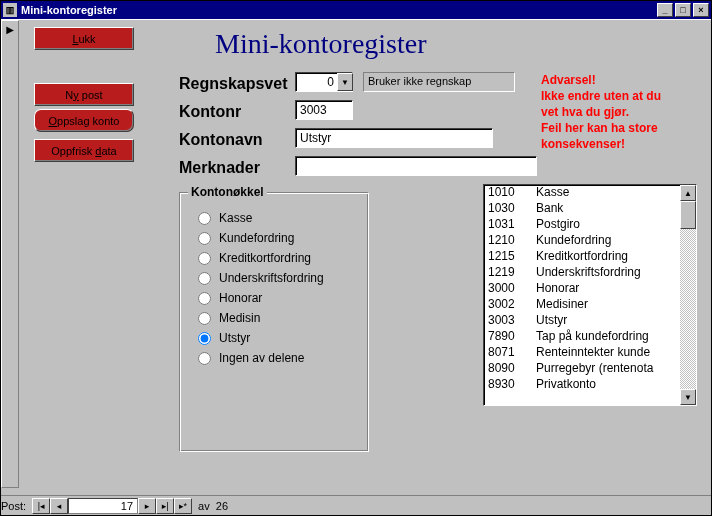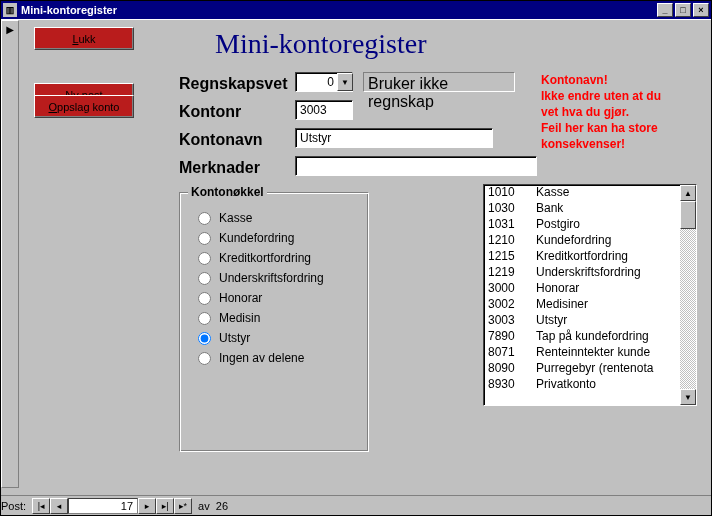--- a/index.html
+++ b/index.html
@@ -111,21 +111,21 @@
     position:absolute;
   }
   .disp {
     position:absolute;
     background:#c0c0c0;
     border:1px solid #808080;
     border-top-color:#808080;
     border-left-color:#808080;
     border-right-color:#fff;
     border-bottom-color:#fff;
-    font-size:16px;
+    font-size:11px;
     padding:2px 4px;
   }
   .combo-btn {
     position:absolute;
     width:16px;
     background:#c0c0c0;
     border:1px solid #fff;
     border-right-color:#404040;
     border-bottom-color:#404040;
     display:flex;align-items:center;justify-content:center;
@@ -256,42 +256,45 @@
   <div class="client">
 
     <div class="record-selector">▶</div>
 
     <div class="btn" style="left:33px; top:7px;">
         <span><u>L</u><span></span>ukk</span>
       </div>
     <div class="btn" style="left:33px; top:63px;">
         <span>N<u>y</u> post</span>
       </div>
-    <div class="btn" style="left:33px; top:75px;">
+    <div class="btn" style="left:33px; top:89px;border-radius:7px;">
         <span><u>O</u>ppslag konto</span>
+      </div>
+    <div class="btn" style="left:33px; top:119px;">
+        <span>Oppfrisk <u>d</u>ata</span>
       </div>
 
     <div class="heading" style="left:214px; top:8px;">Mini-kontoregister</div>
 
     <div class="lbl" style="left:178px; top:55px;">Regnskapsvet</div>
     <div class="sunken" style="left:294px; top:52px; width:58px; height:20px; text-align:right; padding-right:18px;">0</div>
     <div class="combo-btn" style="left:336px; top:53px; height:18px;">▼</div>
     <div class="disp" style="left:362px; top:52px; width:152px; height:20px;">Bruker ikke regnskap</div>
 
     <div class="lbl" style="left:178px; top:83px;">Kontonr</div>
     <div class="sunken" style="left:294px; top:80px; width:58px; height:20px;">3003</div>
 
     <div class="lbl" style="left:178px; top:111px;">Kontonavn</div>
     <div class="sunken" style="left:294px; top:108px; width:198px; height:20px;">Utstyr</div>
 
     <div class="lbl" style="left:178px; top:139px;">Merknader</div>
     <div class="sunken" style="left:294px; top:136px; width:242px; height:20px;"></div>
 
     <div class="warn" style="left:540px; top:52px;">
-      <div>Kontonavn!</div>
+      <div>Advarsel!</div>
       <div>Ikke endre uten at du</div>
       <div>vet hva du gjør.</div>
       <div>Feil her kan ha store</div>
       <div>konsekvenser!</div>
     </div>
 
     <div class="frame" style="left:178px; top:172px; width:190px; height:260px;">
       <div class="frame-title">Kontonøkkel</div>
       <div id="radios" style="padding-top:12px;">
           <label class="radio-row">

